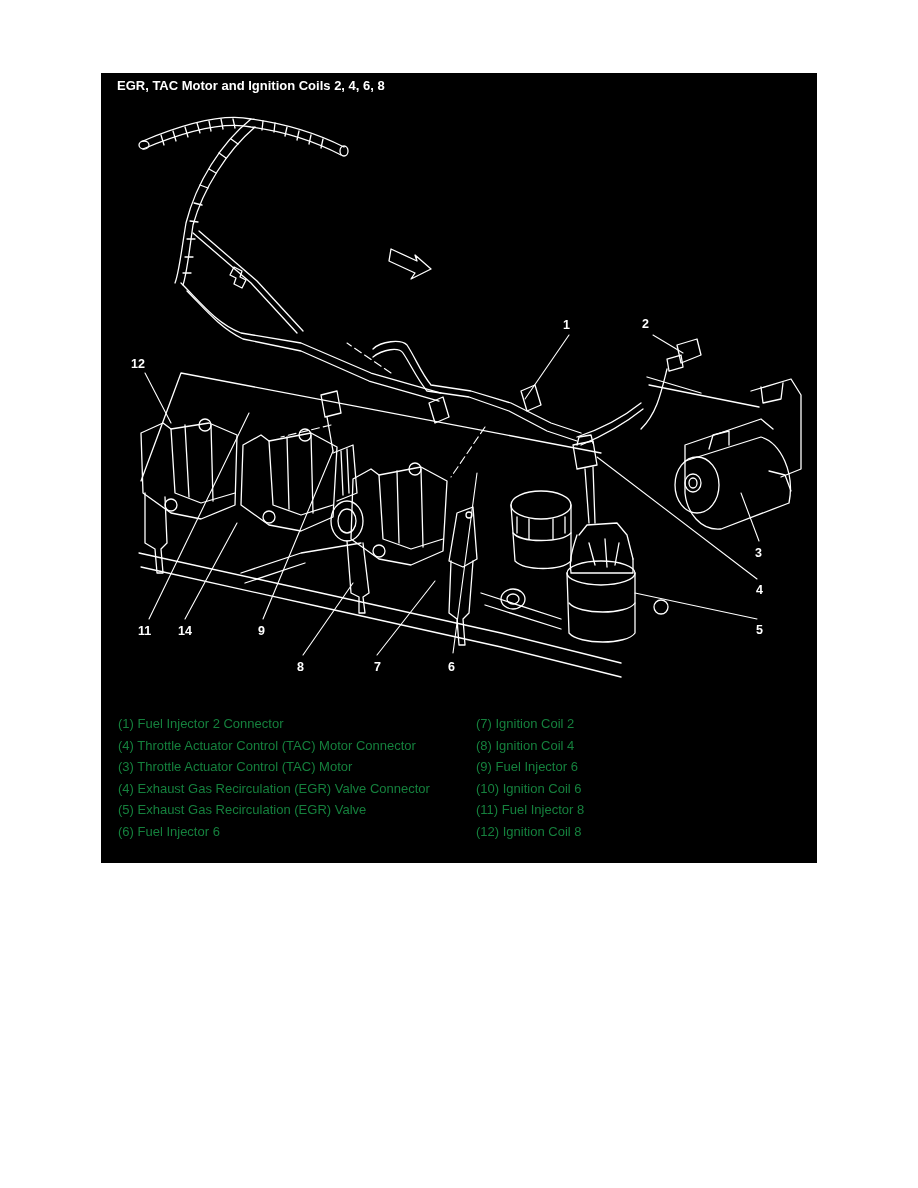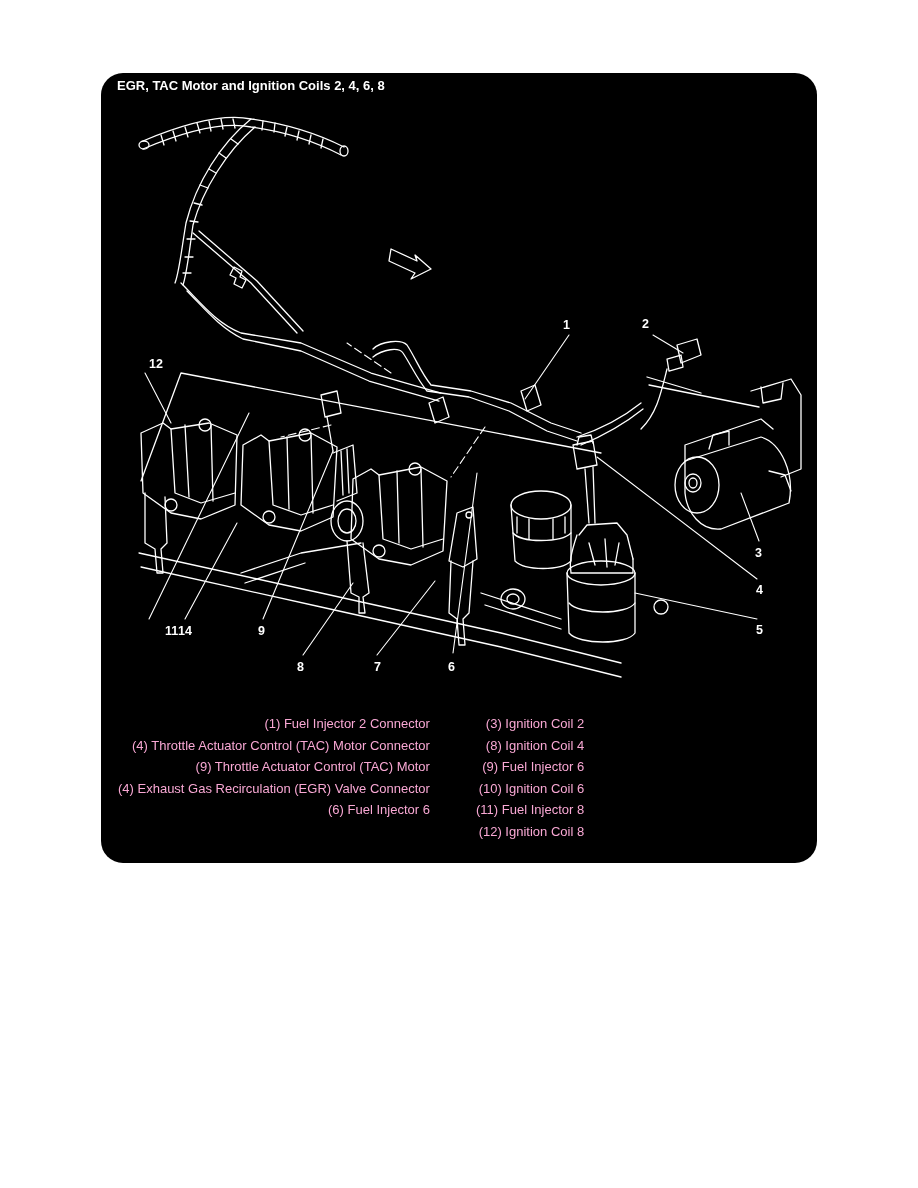--- a/index.html
+++ b/index.html
@@ -1,26 +1,26 @@
 <!DOCTYPE html>
 <html><head>
 <meta charset="utf-8">
 <style>
   html, body { margin:0; padding:0; background:#ffffff; }
   body { width:918px; height:1188px; position:relative; overflow:hidden;
          font-family:"Liberation Sans", sans-serif; }
-  .panel { position:absolute; left:101px; top:73px; width:716px; height:790px; background:#000000;border-radius:22px; }
+  .panel { position:absolute; left:101px; top:73px; width:716px; height:790px; background:#000000; }
   .title { position:absolute; left:16px; top:5px; color:#ffffff; font-weight:bold; font-size:13px; letter-spacing:0; }
   .art { position:absolute; left:0; top:0; width:716px; height:790px; }
   .callout { position:absolute; color:#ffffff; font-weight:bold; font-size:12.5px; }
   .legend { position:absolute; left:0; top:640px; width:716px; height:150px; }
   .legend .col { position:absolute; top:0; }
   .legend .col.left { left:17px; }
   .legend .col.right { left:375px; }
-  .legend .item { color:#f9a8d4; font-size:13px; height:21.6px; line-height:21.6px; white-space:nowrap;text-align:right; }
+  .legend .item { color:#15803d; font-size:13px; height:21.6px; line-height:21.6px; white-space:nowrap; }
 </style>
 </head>
 <body>
 
 <div class="panel">
   <div class="title">EGR, TAC Motor and Ignition Coils 2, 4, 6, 8</div>
 
   <svg class="art" viewBox="0 0 716 790" xmlns="http://www.w3.org/2000/svg" fill="none" stroke="#ffffff" stroke-width="1.3" stroke-linejoin="round" stroke-linecap="round">
 
     <g>
@@ -164,34 +164,35 @@
     <span class="callout" style="left:462px;top:245px;">1</span>
     <span class="callout" style="left:541px;top:244px;">2</span>
     <span class="callout" style="left:654px;top:473px;">3</span>
     <span class="callout" style="left:655px;top:510px;">4</span>
     <span class="callout" style="left:655px;top:550px;">5</span>
     <span class="callout" style="left:347px;top:587px;">6</span>
     <span class="callout" style="left:273px;top:587px;">7</span>
     <span class="callout" style="left:196px;top:587px;">8</span>
     <span class="callout" style="left:157px;top:551px;">9</span>
     <span class="callout" style="left:77px;top:551px;">14</span>
-    <span class="callout" style="left:37px;top:551px;margin-left:27px;">11</span>
-    <span class="callout" style="left:48px;top:284px;">12</span>
+    <span class="callout" style="left:37px;top:551px;">11</span>
+    <span class="callout" style="left:30px;top:284px;">12</span>
   </div>
 
   <div class="legend">
     <div class="col left">
       <div class="item">(1) Fuel Injector 2 Connector</div>
       <div class="item">(4) Throttle Actuator Control (TAC) Motor Connector</div>
-      <div class="item">(9) Throttle Actuator Control (TAC) Motor</div>
+      <div class="item">(3) Throttle Actuator Control (TAC) Motor</div>
       <div class="item">(4) Exhaust Gas Recirculation (EGR) Valve Connector</div>
+      <div class="item">(5) Exhaust Gas Recirculation (EGR) Valve</div>
       <div class="item">(6) Fuel Injector 6</div>
     </div>
     <div class="col right">
-      <div class="item">(3) Ignition Coil 2</div>
+      <div class="item">(7) Ignition Coil 2</div>
       <div class="item">(8) Ignition Coil 4</div>
       <div class="item">(9) Fuel Injector 6</div>
       <div class="item">(10) Ignition Coil 6</div>
       <div class="item">(11) Fuel Injector 8</div>
       <div class="item">(12) Ignition Coil 8</div>
     </div>
   </div>
 </div>
 
 </body></html>

